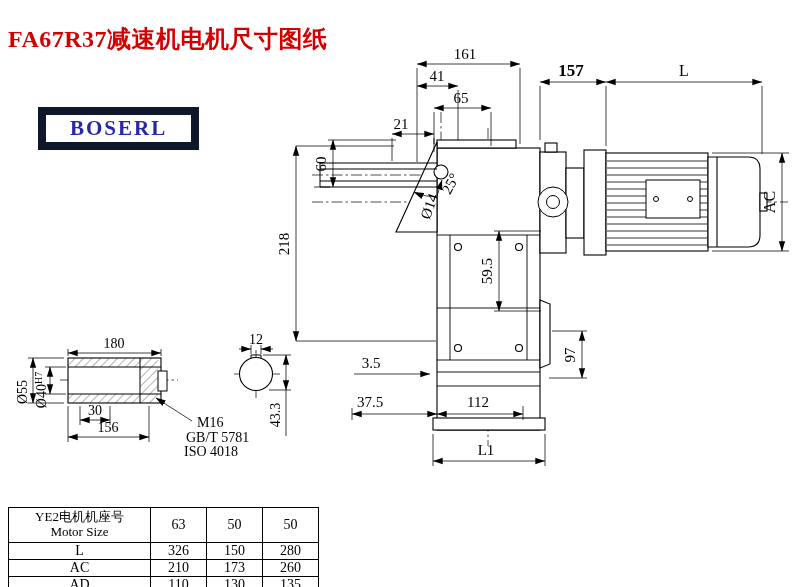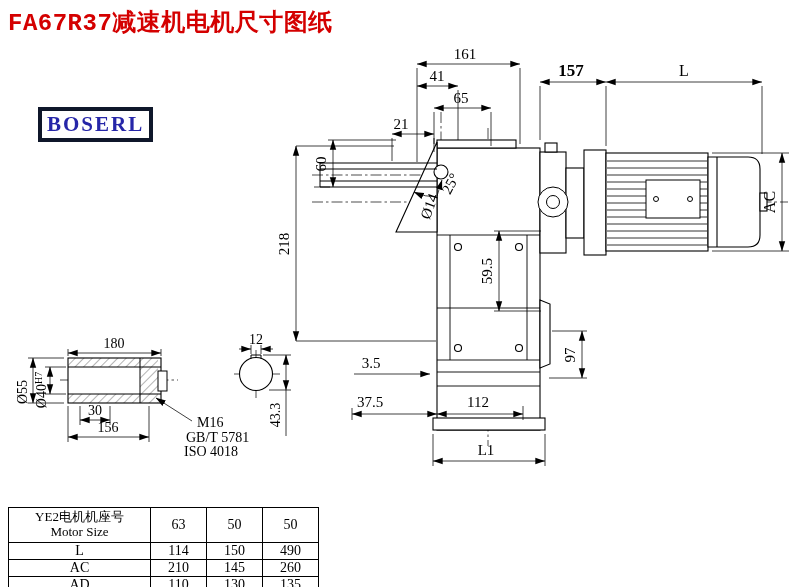--- a/index.html
+++ b/index.html
@@ -1,22 +1,22 @@
 <!DOCTYPE html>
 <html><head>
 <meta charset="utf-8">
 <style>
   * { margin:0; padding:0; box-sizing:border-box; }
   html,body { background:#ffffff; }
   body { width:800px; height:587px; position:relative; overflow:hidden;
          font-family:"Liberation Sans", sans-serif; }
-  .title { position:absolute; left:8px; top:6px; font-size:24px; font-weight:bold;
-           color:#d40000; letter-spacing:0.5px; font-family:Liberation Mono, monospace; }
-  .logo-box { position:absolute; left:38px; top:107px; border:4px solid #0f172a;
-              padding:1px 5px; background:#fff; }
+  .title { position:absolute; left:8px; top:23px; font-size:24px; font-weight:bold;
+           color:#d40000; letter-spacing:0.5px; font-family:Liberation Serif, serif; }
+  .logo-box { position:absolute; left:38px; top:107px; border:8px solid #0f172a;
+              padding:1px 24px; background:#fff; }
   .logo-box span { font-family:"Liberation Serif", serif; font-weight:bold;
                    font-size:21px; color:#2626a8; letter-spacing:2px; }
   .drawing { position:absolute; left:0; top:0; }
   svg text { font-family:"Liberation Serif", serif; fill:#000; font-size:15px;
              text-anchor:middle; }
   svg text.ts { text-anchor:start; }
   svg text.f14 { font-size:14px; }
   svg text.f16 { font-size:16px; }
   svg text.f17b { font-size:17px; font-weight:bold; }
   .spec-table { position:absolute; left:8px; top:507px; border-collapse:collapse;
@@ -301,28 +301,28 @@
       <td class="hdr">
         <div>YE2电机机座号</div>
         <div>Motor Size</div>
       </td>
       <td class="val">63</td>
       <td class="val">50</td>
       <td class="val">50</td>
     </tr>
     <tr>
       <td>L</td>
-      <td class="val">114</td>
+      <td class="val">326</td>
       <td class="val">150</td>
-      <td class="val">490</td>
+      <td class="val">280</td>
     </tr>
     <tr>
       <td>AC</td>
       <td class="val">210</td>
-      <td class="val">145</td>
+      <td class="val">173</td>
       <td class="val">260</td>
     </tr>
     <tr>
       <td>AD</td>
       <td class="val">110</td>
       <td class="val">130</td>
       <td class="val">135</td>
     </tr>
   </tbody>
 </table>

